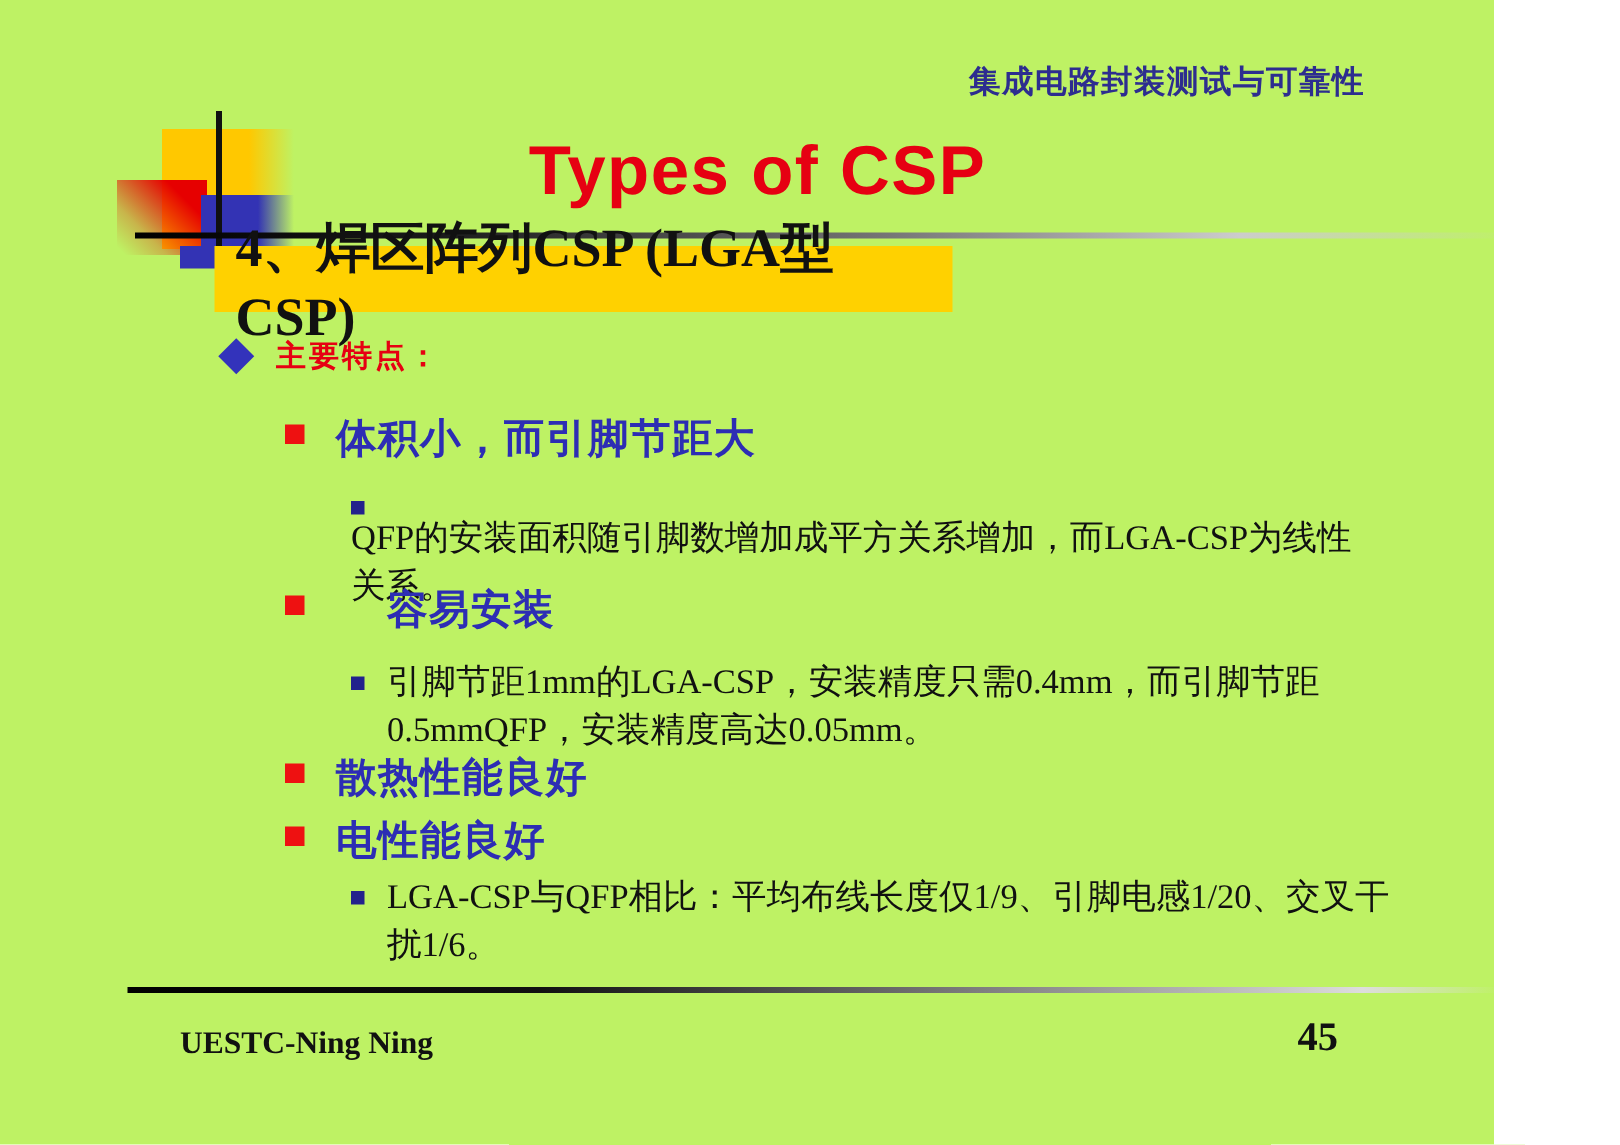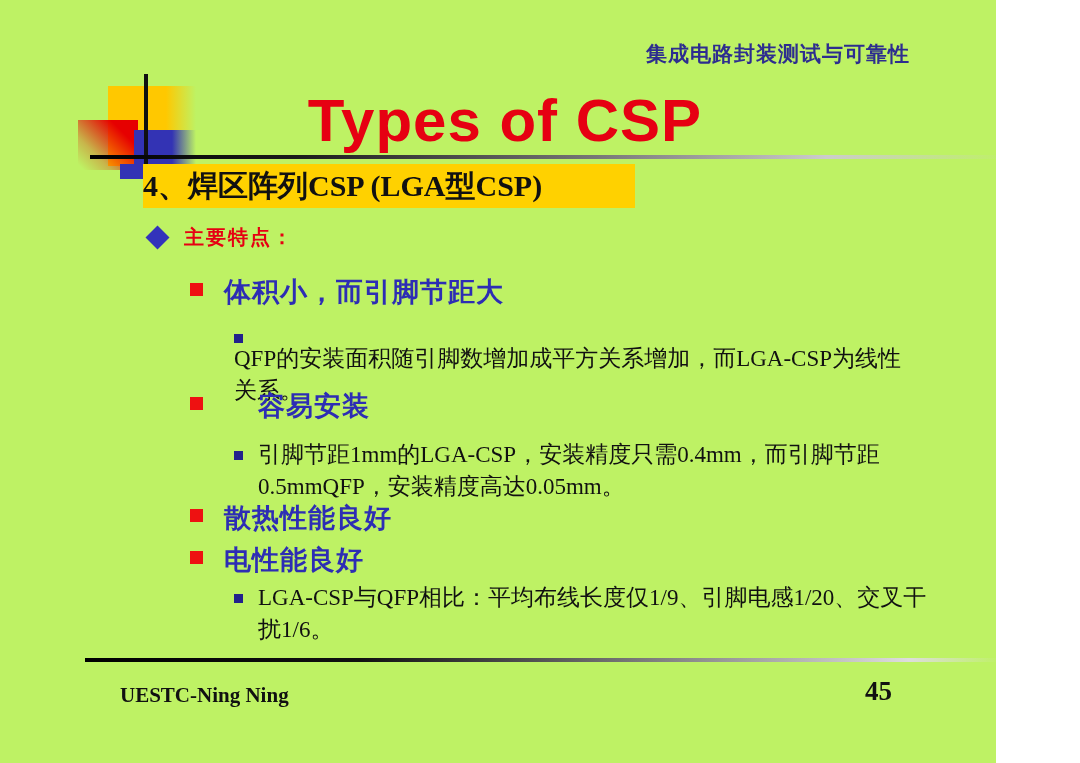--- a/index.html
+++ b/index.html
@@ -52,32 +52,32 @@
 
   
   .course-title {
     position: absolute; top: 40px; right: 86px;
     font-size: 21px; font-weight: 700; color: #2D2D8F;
     letter-spacing: 1px;
   }
   .slide-title {
     position: absolute; left: 0; top: 86px; width: 1010px;
     text-align: center;
-    font-size: 60px; font-weight: 700; color: #E60012;
+    font-size: 46px; font-weight: 700; color: #E60012;
     letter-spacing: 1px;
   }
 
   
   .section-heading {
     position: absolute; left: 143px; top: 164px; width: 492px; height: 44px;
     background: #FFD100;
     display: flex; align-items: center;
-    box-sizing: border-box;
-    font-family: "Liberation Serif", serif;
-    font-size: 30px; color: #111111; font-weight: 600;
+    padding-left: 14px; box-sizing: border-box;
+    font-family: "Liberation Serif", serif;
+    font-size: 36px; color: #111111; font-weight: 600;
   }
 
   
   .main-point {
     position: absolute; left: 145px; top: 224px;
     display: flex; align-items: center;
   }
   .diamond {
     width: 17px; height: 17px; background: #3333BB;
     transform: rotate(45deg); margin: 0 18px 0 4px;

